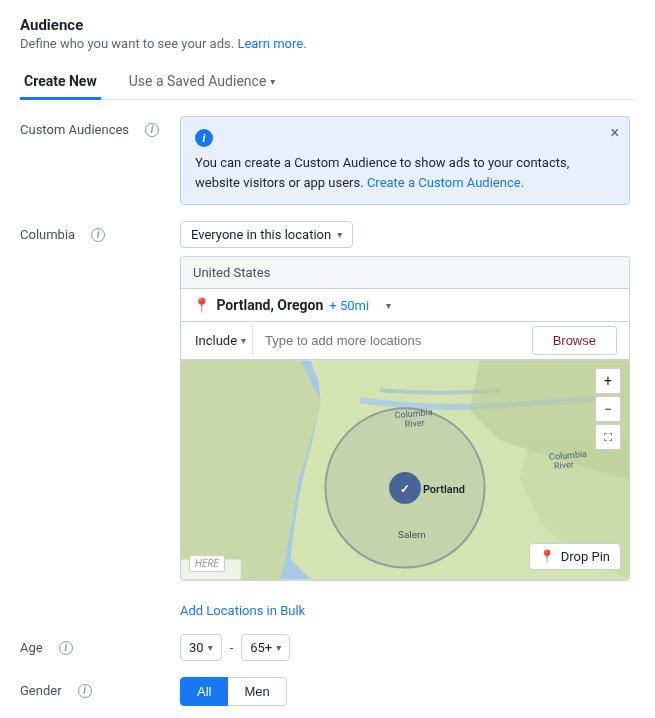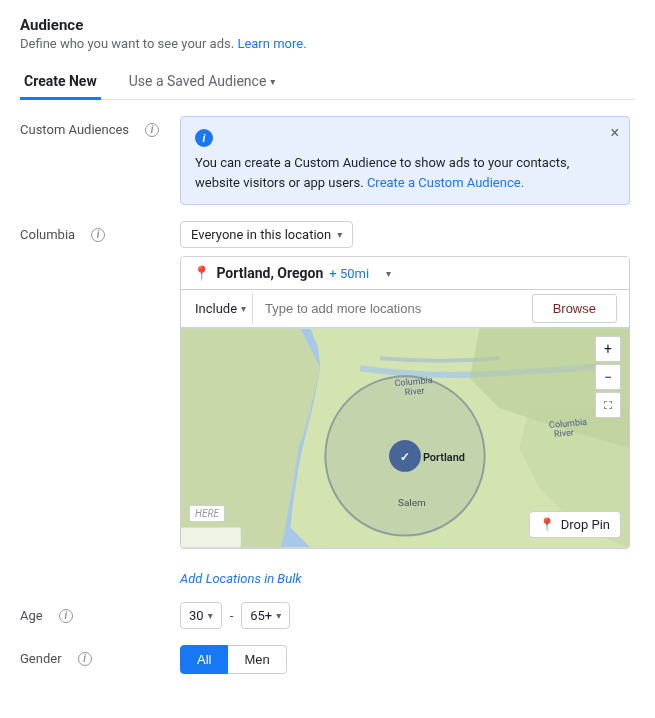--- a/index.html
+++ b/index.html
@@ -275,38 +275,37 @@
       border-radius: 4px;
       padding: 5px 10px;
       font-size: 13px;
       display: flex;
       align-items: center;
       gap: 5px;
       cursor: pointer;
     }
     .here-badge {
       position: absolute;
-      bottom: 26px;
+      bottom: 8px;
       left: 8px;
       background: #fff;
       border: 1px solid #ccd0d5;
       border-radius: 2px;
       padding: 2px 5px;
       font-size: 10px;
       color: #999;
       font-style: italic;
     }
     .add-locations-link {
       font-size: 13px;
       color: #1877f2;
       cursor: pointer;
       text-decoration: none;
       display: inline-block;
       margin-top: 22px;
-      font-style: italic;
     }
     
     .age-row {
       display: flex;
       align-items: center;
       gap: 8px;
     }
     .age-select {
       border: 1px solid #ccd0d5;
       border-radius: 4px;
@@ -398,20 +397,23 @@
   <div class="form-content">
     
     <div class="location-dropdown">
       <span>Everyone in this location</span>
       <span class="chevron">▾</span>
     </div>
 
     
     <div class="location-box">
 
+      <div class="location-header">
+        <span>United States</span>
+      </div>
 
       <div class="location-selected">
         <span class="pin-icon">📍</span>
         <span class="location-name">Portland, Oregon</span>
         <span class="location-radius">
           <span>+ 50mi</span>
           <span class="chevron">▾</span>
         </span>
       </div>
 

